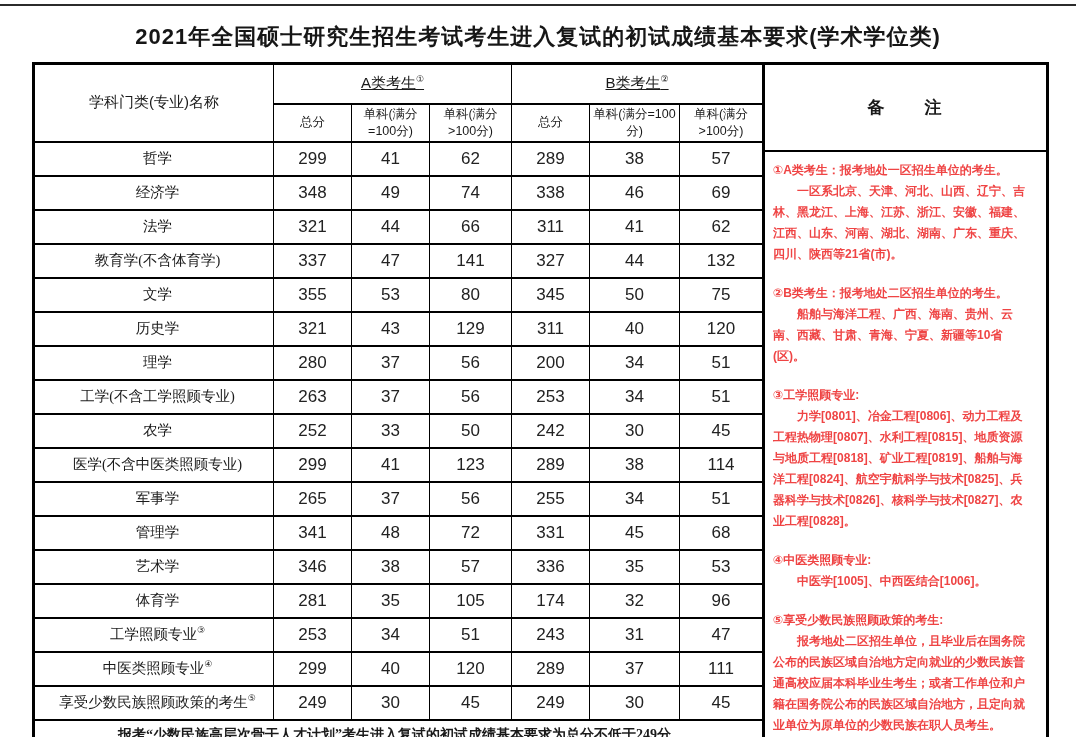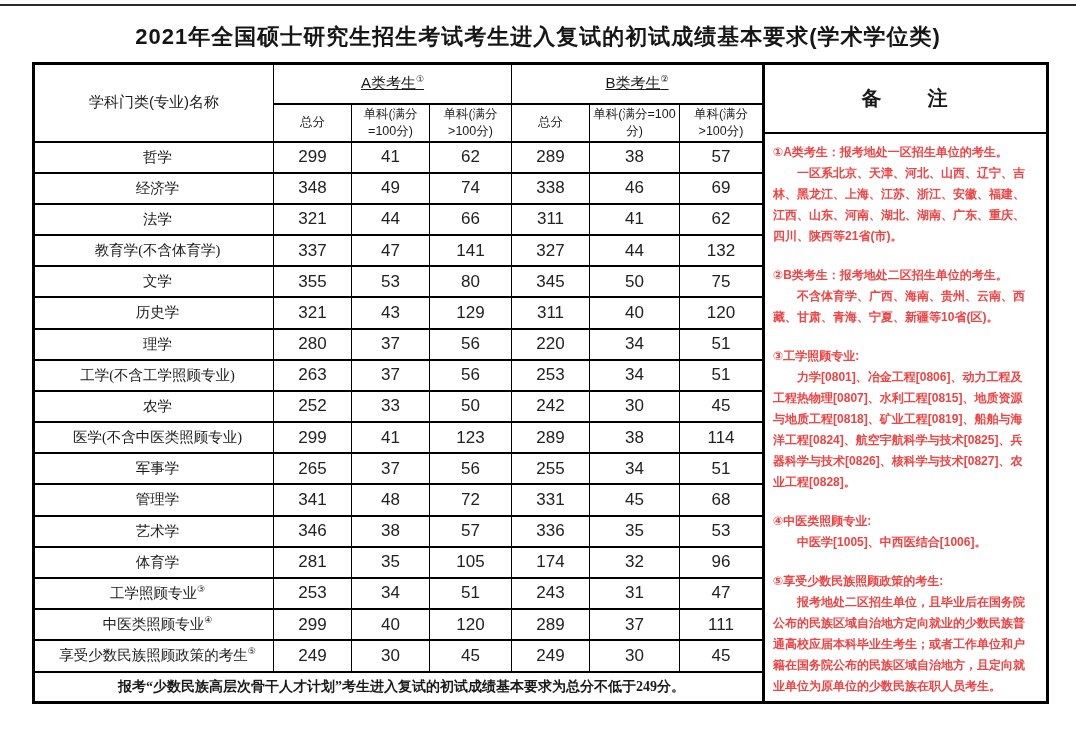--- a/index.html
+++ b/index.html
@@ -68,40 +68,40 @@
   }
   .remarks-panel {
     flex: 0 0 287px;
     margin-left: -3px;
     border: 3px solid #000;
     display: flex;
     flex-direction: column;
     background: #fff;
   }
   .remarks-header {
-    height: 69px;
+    height: 87px;
     border-bottom: 2px solid #000;
     display: flex;
     align-items: center;
     justify-content: center;
-    font-size: 20px;
+    font-size: 17px;
     font-weight: 700;
     letter-spacing: 2px;
     text-align: center;
   }
   .remarks-body {
     flex: 1;
     padding: 8px 20px 4px 8px;
     font-size: 12px;
     line-height: 21px;
     font-weight: 700;
     color: #ef4444;
   }
   .remark-note { margin-bottom: 18px; }
-  .remark-note:last-child { margin-bottom: 0; }
+  .remark-note:last-child { margin-bottom: 9px; }
   .remark-lead { text-indent: 0; }
   .remark-body-para { text-indent: 2em; }
 </style>
 </head>
 <body>
 
 <div class="top-rule"></div>
 
 <h1 class="page-title">2021年全国硕士研究生招生考试考生进入复试的初试成绩基本要求(学术学位类)</h1>
 
@@ -189,21 +189,21 @@
           <td class="num-cell">129</td>
           <td class="num-cell">311</td>
           <td class="num-cell">40</td>
           <td class="num-cell">120</td>
         </tr>
         <tr>
           <td class="label-cell"><span>理学</span></td>
           <td class="num-cell">280</td>
           <td class="num-cell">37</td>
           <td class="num-cell">56</td>
-          <td class="num-cell">220</td>
+          <td class="num-cell">200</td>
           <td class="num-cell">34</td>
           <td class="num-cell">51</td>
         </tr>
         <tr>
           <td class="label-cell"><span>工学(不含工学照顾专业)</span></td>
           <td class="num-cell">263</td>
           <td class="num-cell">37</td>
           <td class="num-cell">56</td>
           <td class="num-cell">253</td>
           <td class="num-cell">34</td>
@@ -300,21 +300,21 @@
 
   <div class="remarks-panel">
     <div class="remarks-header">备　　注</div>
     <div class="remarks-body" id="remarks-body">
         <div class="remark-note">
           <p class="remark-lead">①A类考生：报考地处一区招生单位的考生。</p>
           <p class="remark-body-para">一区系北京、天津、河北、山西、辽宁、吉林、黑龙江、上海、江苏、浙江、安徽、福建、江西、山东、河南、湖北、湖南、广东、重庆、四川、陕西等21省(市)。</p>
         </div>
         <div class="remark-note">
           <p class="remark-lead">②B类考生：报考地处二区招生单位的考生。</p>
-          <p class="remark-body-para">不含体育学、广西、海南、贵州、云南、西藏、甘肃、青海、宁夏、新疆等10省(区)。</p>
+          <p class="remark-body-para">船舶与海洋工程、广西、海南、贵州、云南、西藏、甘肃、青海、宁夏、新疆等10省(区)。</p>
         </div>
         <div class="remark-note">
           <p class="remark-lead">③工学照顾专业:</p>
           <p class="remark-body-para">力学[0801]、冶金工程[0806]、动力工程及工程热物理[0807]、水利工程[0815]、地质资源与地质工程[0818]、矿业工程[0819]、船舶与海洋工程[0824]、航空宇航科学与技术[0825]、兵器科学与技术[0826]、核科学与技术[0827]、农业工程[0828]。</p>
         </div>
         <div class="remark-note">
           <p class="remark-lead">④中医类照顾专业:</p>
           <p class="remark-body-para">中医学[1005]、中西医结合[1006]。</p>
         </div>
         <div class="remark-note">

